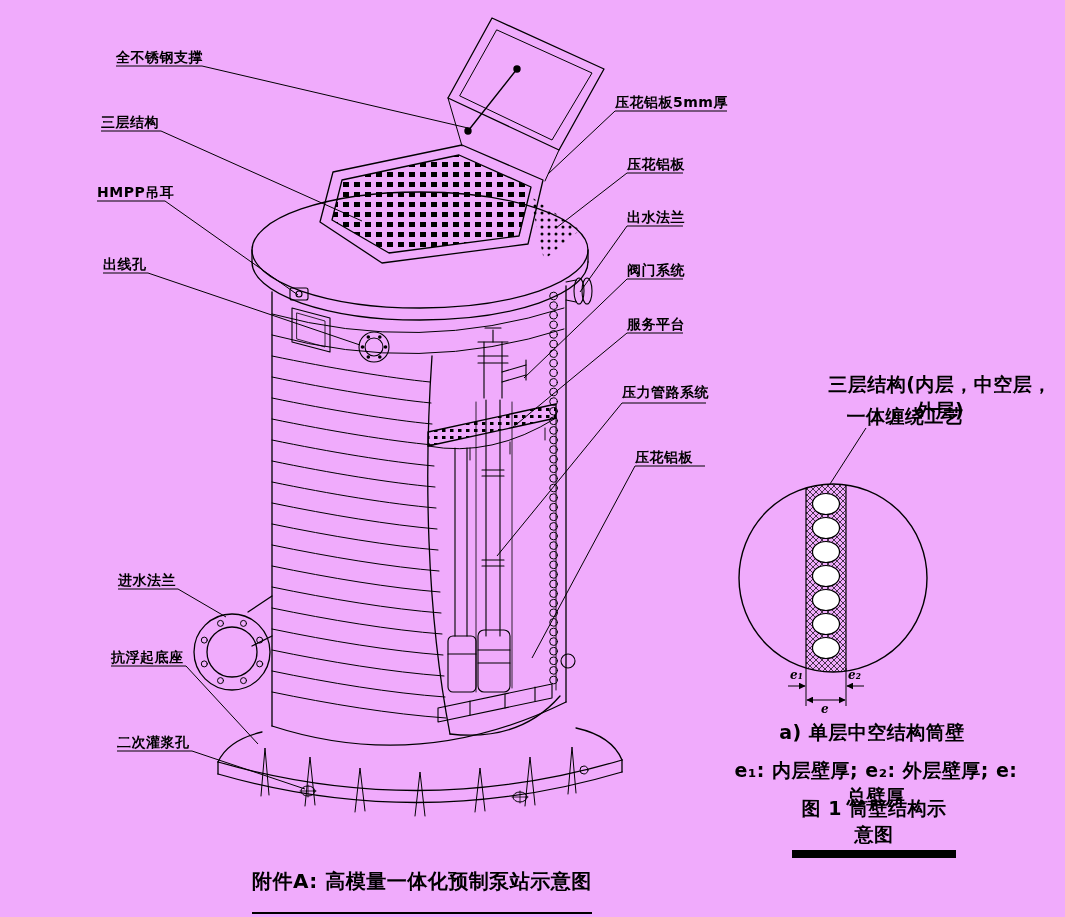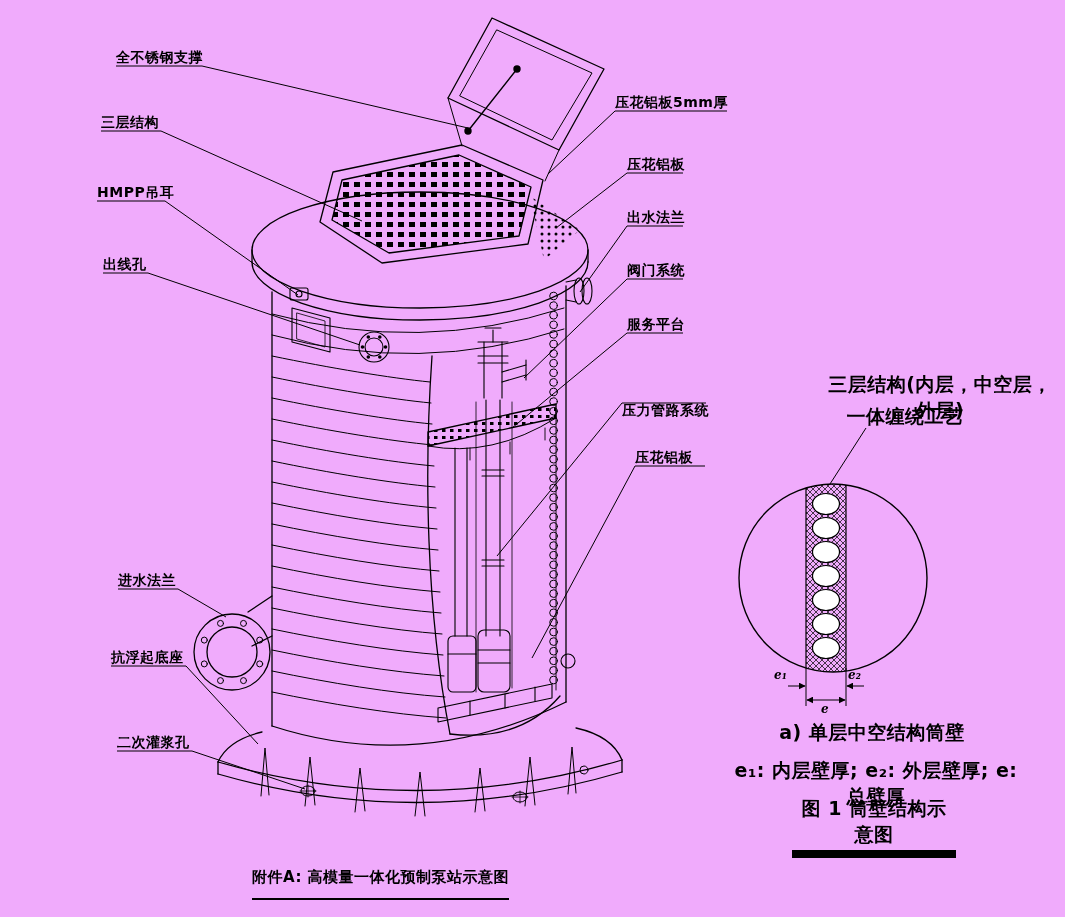--- a/index.html
+++ b/index.html
@@ -4,22 +4,22 @@
 <style>
   html,body{margin:0;padding:0;background:#fff;}
   #page{position:relative;width:1065px;height:917px;background:#f0abfc;overflow:hidden;
         font-family:"DejaVu Sans",sans-serif;color:#000;}
   svg{position:absolute;left:0;top:0;}
   .lbl{position:absolute;font-weight:bold;font-size:14px;white-space:nowrap;letter-spacing:.5px;}
   .note{position:absolute;font-weight:bold;font-size:19px;text-align:center;letter-spacing:.5px;}
   .dim{position:absolute;font-weight:bold;font-style:italic;font-size:12px;
        font-family:"DejaVu Serif",serif;}
   .underlined{border-bottom:8px solid #000000;padding-bottom:2px;}
-  .footer-caption{position:absolute;font-weight:bold;font-size:15px;white-space:nowrap;
-       border-bottom:2px solid #000;padding-bottom:11px;letter-spacing:.5px;}
+  .footer-caption{position:absolute;font-weight:bold;font-size:20px;white-space:nowrap;
+       border-bottom:2px solid #000;padding-bottom:17px;letter-spacing:.5px;}
 </style>
 </head>
 <body>
 
 <div id="page">
 
 <svg width="1065" height="917" viewBox="0 0 1065 917">
   <defs>
     <pattern id="grate" width="11" height="10" patternUnits="userSpaceOnUse">
       <rect x="2" y="2" width="6" height="5" fill="#000"></rect>
@@ -300,27 +300,27 @@
 <div class="lbl" style="left:103px;top:256px">出线孔</div>
 <div class="lbl" style="left:118px;top:572px">进水法兰</div>
 <div class="lbl" style="left:111px;top:649px">抗浮起底座</div>
 <div class="lbl" style="left:117px;top:734px">二次灌浆孔</div>
 
 <div class="lbl" style="left:615px;top:94px">压花铝板5mm厚</div>
 <div class="lbl" style="left:627px;top:156px">压花铝板</div>
 <div class="lbl" style="left:627px;top:209px">出水法兰</div>
 <div class="lbl" style="left:627px;top:262px">阀门系统</div>
 <div class="lbl" style="left:627px;top:316px">服务平台</div>
-<div class="lbl" style="left:622px;top:402px">压力管路系统</div>
+<div class="lbl" style="left:622px;top:384px">压力管路系统</div>
 <div class="lbl" style="left:635px;top:449px">压花铝板</div>
 
 <div class="note" style="left:824px;top:372px;width:232px">三层结构(内层，中空层，外层)</div>
 <div class="note" style="left:840px;top:404px;width:130px">一体缠绕工艺</div>
 
-<span class="dim" style="left:774px;top:668px">e₁</span>
+<span class="dim" style="left:790px;top:668px">e₁</span>
 <span class="dim" style="left:848px;top:668px">e₂</span>
 <span class="dim" style="left:821px;top:702px">e</span>
 
 <div class="note" style="left:772px;top:720px;width:200px">a) 单层中空结构筒壁</div>
 <div class="note" style="left:726px;top:758px;width:300px">e₁: 内层壁厚; e₂: 外层壁厚; e: 总壁厚</div>
 <div class="note underlined" style="left:792px;top:796px;width:164px">图 1 筒壁结构示意图</div>
 
 <div class="footer-caption" style="left:252px;top:868px">附件A: 高模量一体化预制泵站示意图</div>
 
 </div>

